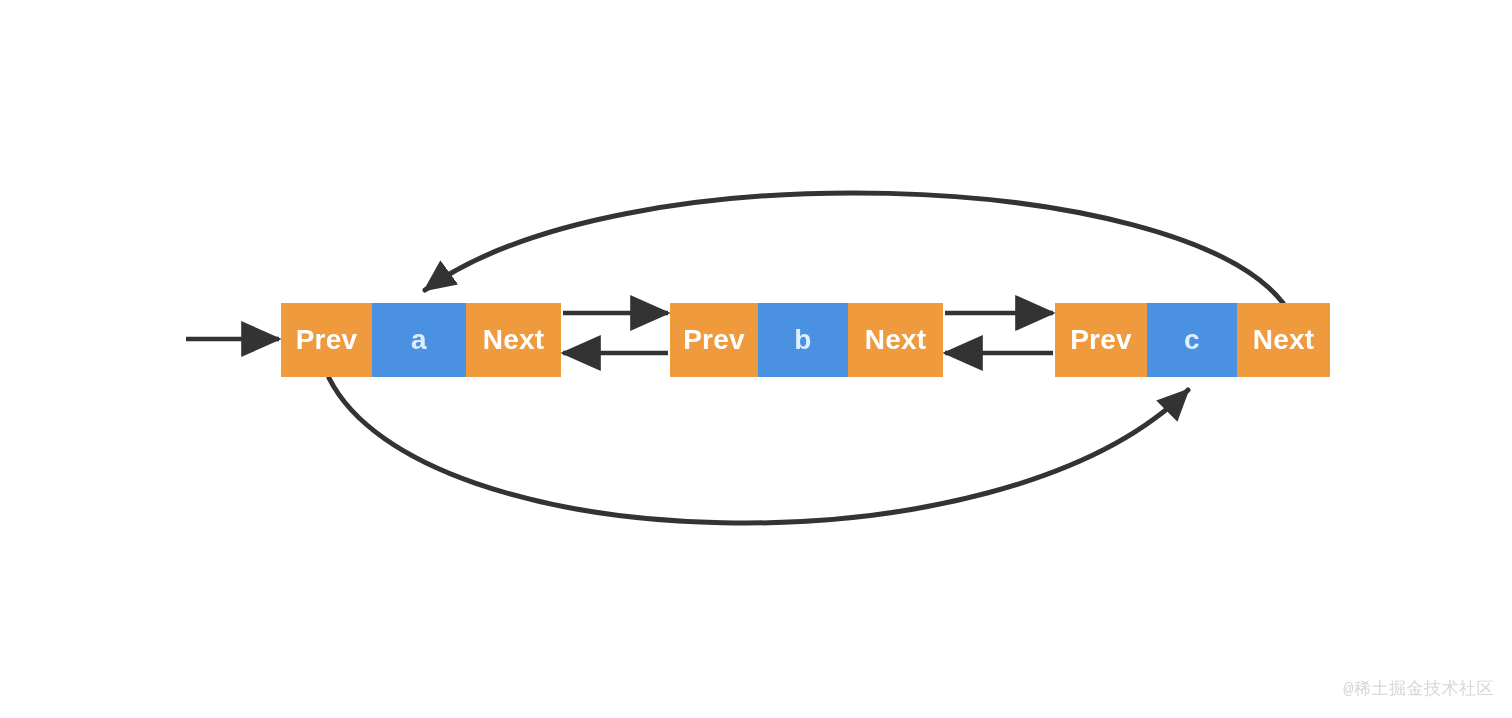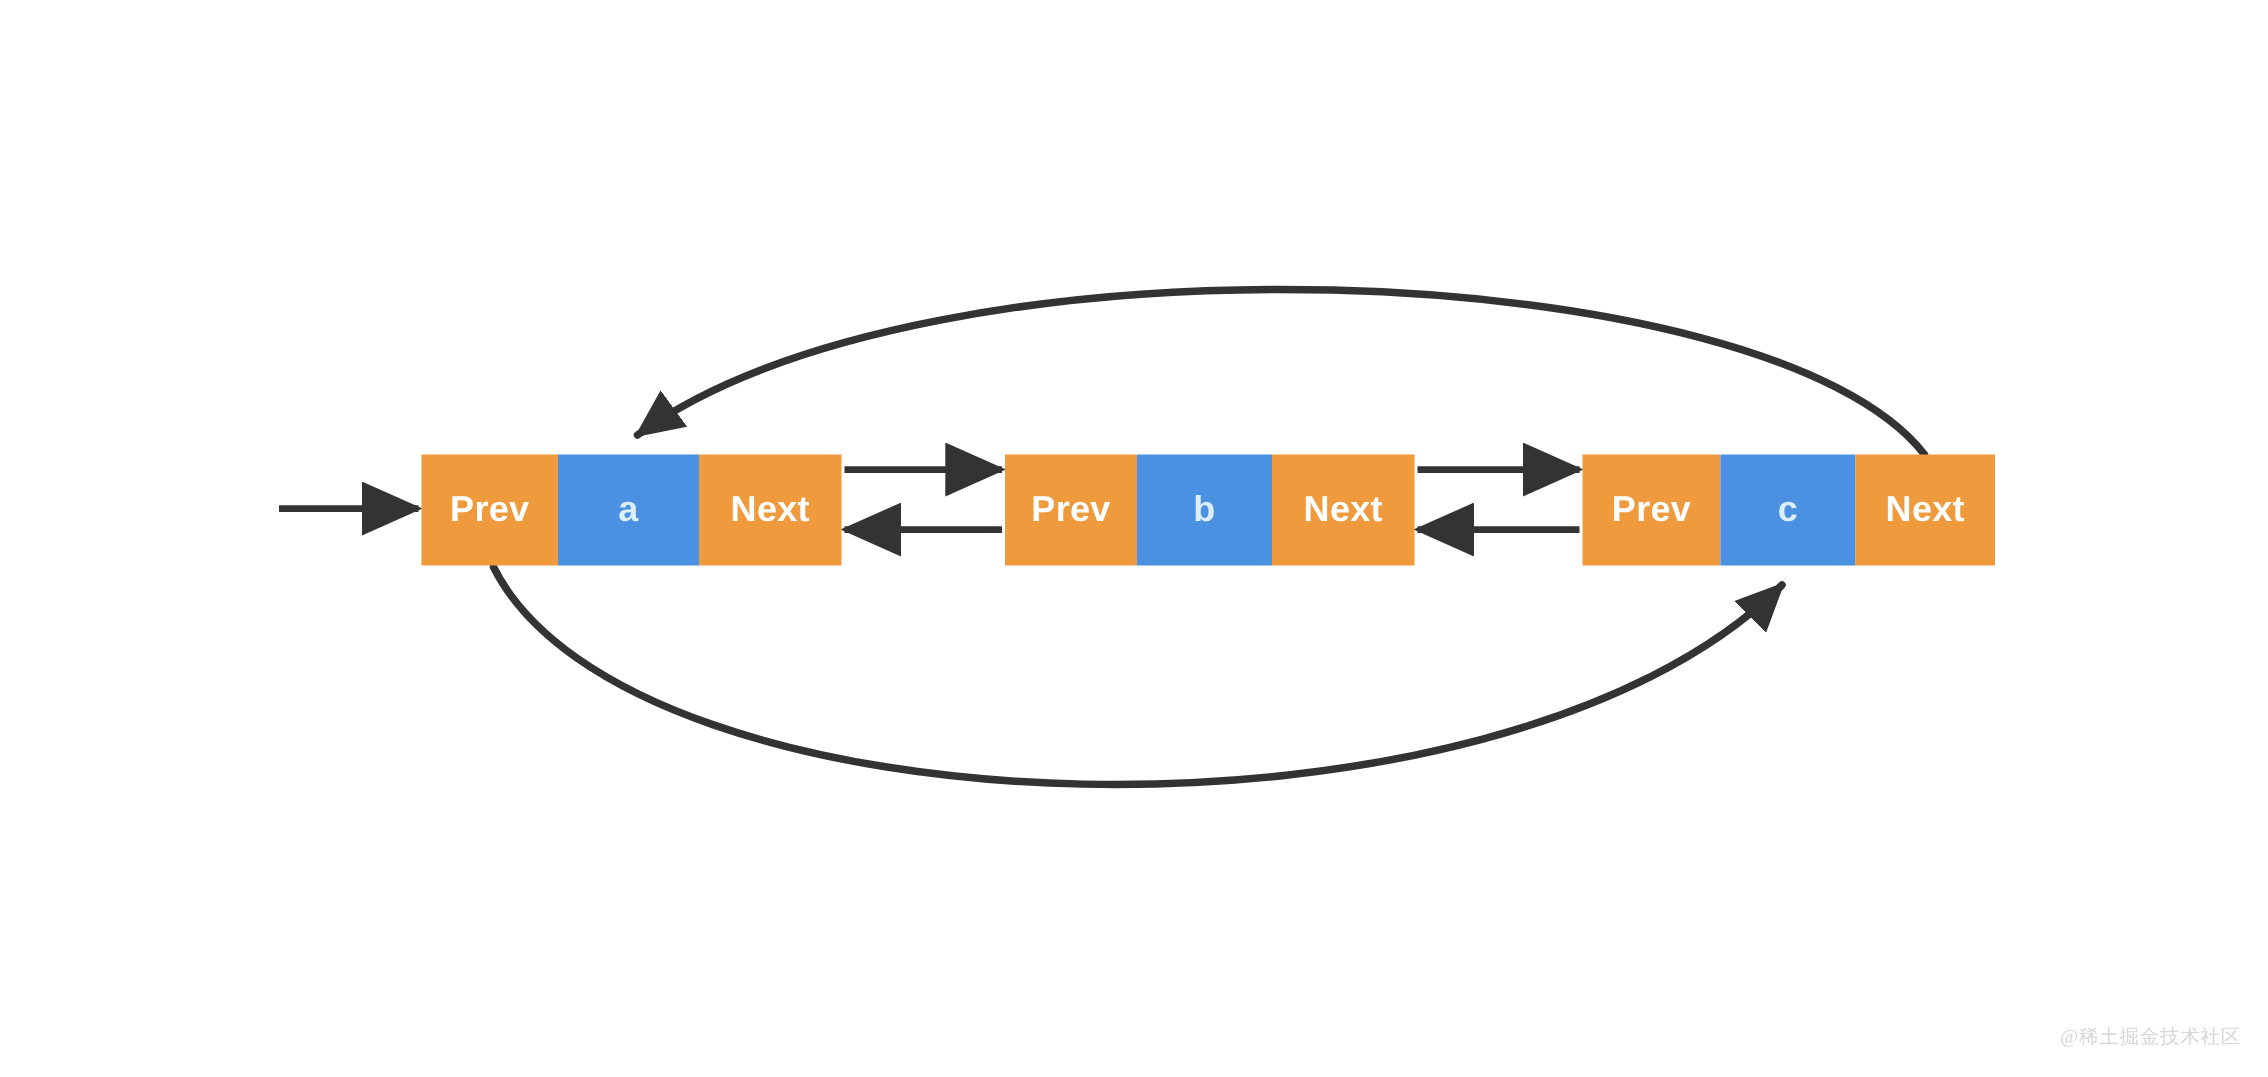--- a/index.html
+++ b/index.html
@@ -29,21 +29,21 @@
     position: absolute;
     display: flex;
     height: 74px;
     top: 303px;
     box-sizing: border-box;
   }
   .cell {
     display: flex;
     align-items: center;
     justify-content: center;
-    font-size: 24px;
+    font-size: 28px;
     font-weight: bold;
     color: #ffffff;
     box-sizing: border-box;
     letter-spacing: 0.2px;
     user-select: none;
   }
   .cell-prev, .cell-next {
     background: #EF9A3C;
   }
   .cell-value {
@@ -62,23 +62,23 @@
 
   #node-c { left: 1055px; }
   #node-c .cell-prev  { width: 92px; }
   #node-c .cell-value { width: 90px; }
   #node-c .cell-next  { width: 93px; }
 
   #watermark {
     position: absolute;
     right: 18px;
     bottom: 18px;
-    font-size: 13px;
+    font-size: 17px;
     color: #d6d6d6;
-    font-family: Liberation Serif, serif;
+    font-family: Liberation Mono, monospace;
     letter-spacing: 0.5px;
     user-select: none;
     white-space: nowrap;
     margin-left: 20px;
   }
 </style>
 </head>
 <body>
 
 <div id="canvas">

